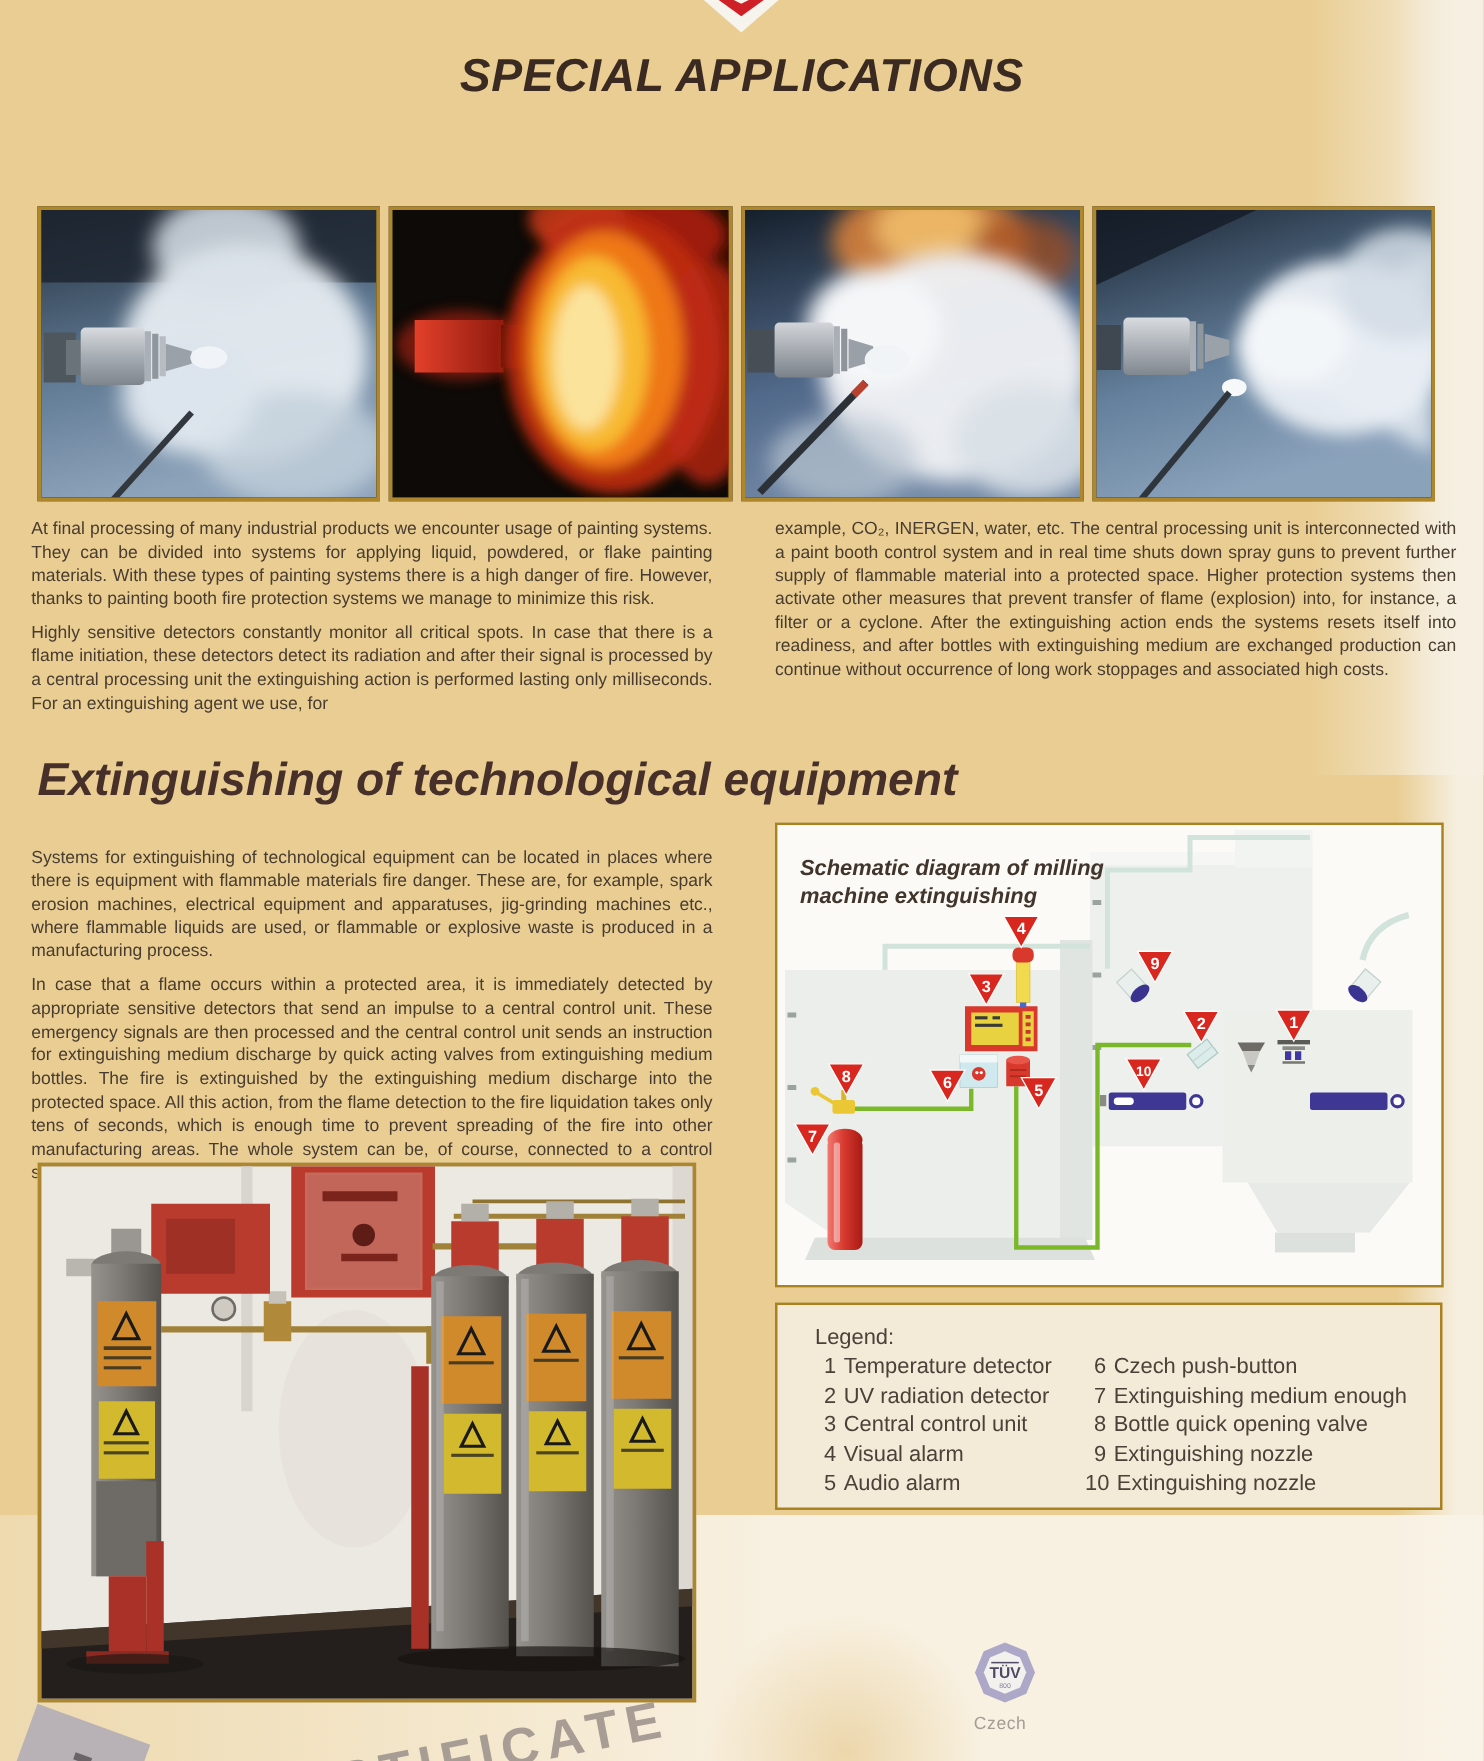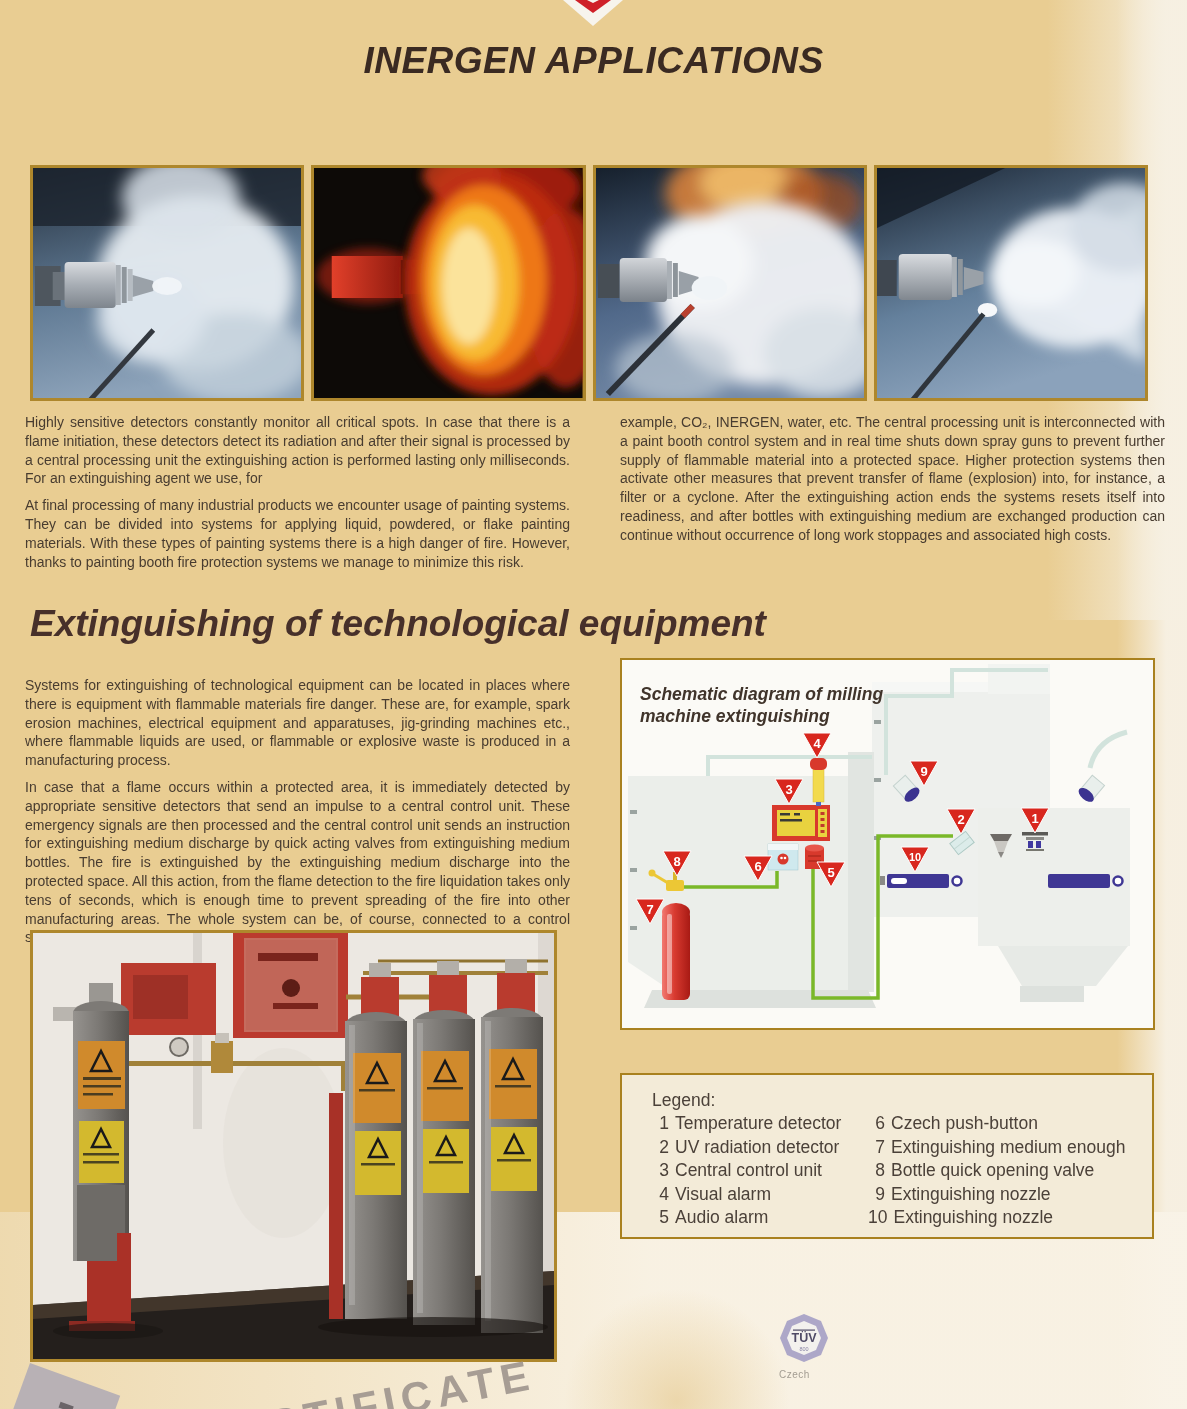--- a/index.html
+++ b/index.html
@@ -74,37 +74,37 @@
   .s2-left { position:absolute; left:25px; top:676px; width:545px; }
 
   .diagram-box {
     position:absolute; left:620px; top:658px; width:535px; height:372px;
     border:2px solid #a9811f; background:#fbfaf6;
   }
   .legend-box {
     position:absolute; left:620px; top:1042px; width:534px; height:166px;
     border:2px solid #a9811f; background:#f3ebd8;
     padding:13px 0 0 30px;
-    font-size:17.5px; color:#4b4139;margin-top:31px;
+    font-size:17.5px; color:#4b4139;
   }
   .legend-cols { display:flex; }
   .legend-col1 { width:216px; }
   .legend-item { line-height:23.5px; white-space:nowrap; }
   .legend-num { display:inline-block; min-width:17px; text-align:right; margin-right:6px; }
   .legend-head { line-height:24px; }
 
   .big-photo {
     position:absolute; left:30px; top:930px; width:527px; height:432px;
     border:3px solid #ae872c;
     box-shadow: inset 0 0 0 1px #74571c;
     background:#ece8e2;
   }
 
   .tuv { position:absolute; left:779px; top:1313px; width:50px; text-align:left; z-index:3;}
-  .tuv-country { font-size:10px; color:#a39d92; margin-top:2px; letter-spacing:.5px; }
+  .tuv-country { font-size:14px; color:#a39d92; margin-top:2px; letter-spacing:.5px; }
 
   .cert-corner {
     position:absolute; left:30px; top:1363px; width:96px; height:90px;
     background:#b8b1b5; transform:rotate(20deg); transform-origin:top left; z-index:2;
   }
   .cert-mark { position:absolute; left:42px; top:26px; width:14px; height:6px; background:#6a6468; }
   .cert-text {
     position:absolute; left:195px; top:1416px;
     transform:rotate(-11deg); transform-origin:0 0;
     font-size:42px; font-weight:bold; letter-spacing:6px;
@@ -120,21 +120,21 @@
   <div class="bottom-wash"></div>
 
   <div class="content">
 
     <svg class="logo-diamond" width="80" height="28" viewBox="0 0 80 28">
       <polygon points="40,26 10,0 70,0" fill="#f7f4ed"></polygon>
       <polygon points="40,13 22,0 58,0" fill="#cf2028"></polygon>
       <polygon points="40,3 34,0 46,0" fill="#f7f4ed"></polygon>
     </svg>
 
-    <div class="title-main">INERGEN APPLICATIONS</div>
+    <div class="title-main">SPECIAL APPLICATIONS</div>
 
     <div class="photo-strip">
 
       <figure class="photo" aria-label="spray-gun-water-mist-test">
         <svg viewBox="0 0 272 230" preserveAspectRatio="none">
           <defs>
             <linearGradient id="bgp1" x1="0" y1="0" x2="0.25" y2="1">
               <stop offset="0" stop-color="#232e3b"></stop>
                 <stop offset="0.55" stop-color="#5f7993"></stop>
                 <stop offset="1" stop-color="#8da3ba"></stop>
@@ -277,22 +277,22 @@
             <polygon points="88,99 108,104 108,116 88,122" fill="#9aa1a8"></polygon>
           </g>
           <ellipse cx="112" cy="142" rx="10" ry="7" fill="#f6f8fa"></ellipse>
           <line x1="36" y1="232" x2="108" y2="146" stroke="#2f353c" stroke-width="5"></line>
         </svg>
       </figure>
     </div>
 
     <div class="cols-1">
       <div class="col">
+        <p class="body-p">At final processing of many industrial products we encounter usage of painting systems. They can be divided into systems for applying liquid, powdered, or flake painting materials. With these types of painting systems there is a high danger of fire. However, thanks to painting booth fire protection systems we manage to minimize this risk.</p>
         <p class="body-p">Highly sensitive detectors constantly monitor all critical spots. In case that there is a flame initiation, these detectors detect its radiation and after their signal is processed by a central processing unit the extinguishing action is performed lasting only milliseconds. For an extinguishing agent we use, for</p>
-        <p class="body-p">At final processing of many industrial products we encounter usage of painting systems. They can be divided into systems for applying liquid, powdered, or flake painting materials. With these types of painting systems there is a high danger of fire. However, thanks to painting booth fire protection systems we manage to minimize this risk.</p>
       </div>
       <div class="col">
         <p class="body-p">example, CO₂, INERGEN, water, etc. The central processing unit is interconnected with a paint booth control system and in real time shuts down spray guns to prevent further supply of flammable material into a protected space. Higher protection systems then activate other measures that prevent transfer of flame (explosion) into, for instance, a filter or a cyclone. After the extinguishing action ends the systems resets itself into readiness, and after bottles with extinguishing medium are exchanged production can continue without occurrence of long work stoppages and associated high costs.</p>
       </div>
     </div>
 
     <div class="heading-2">Extinguishing of technological equipment</div>
 
     <div class="s2-left">
       <p class="body-p">Systems for extinguishing of technological equipment can be located in places where there is equipment with flammable materials fire danger. These are, for example, spark erosion machines, electrical equipment and apparatuses, jig-grinding machines etc., where flammable liquids are used, or flammable or explosive waste is produced in a manufacturing process.</p>

